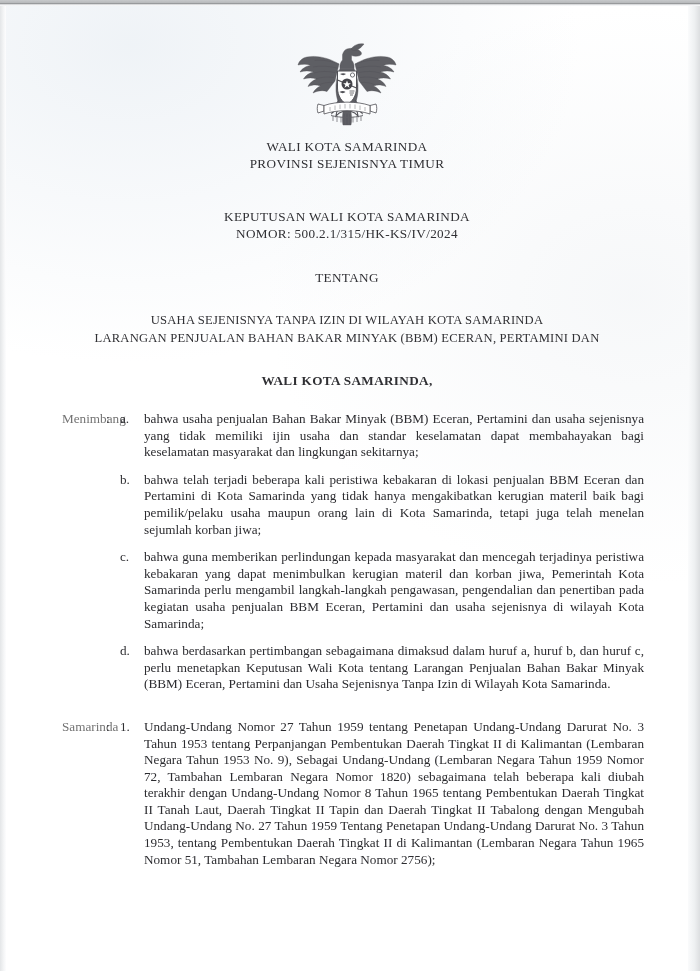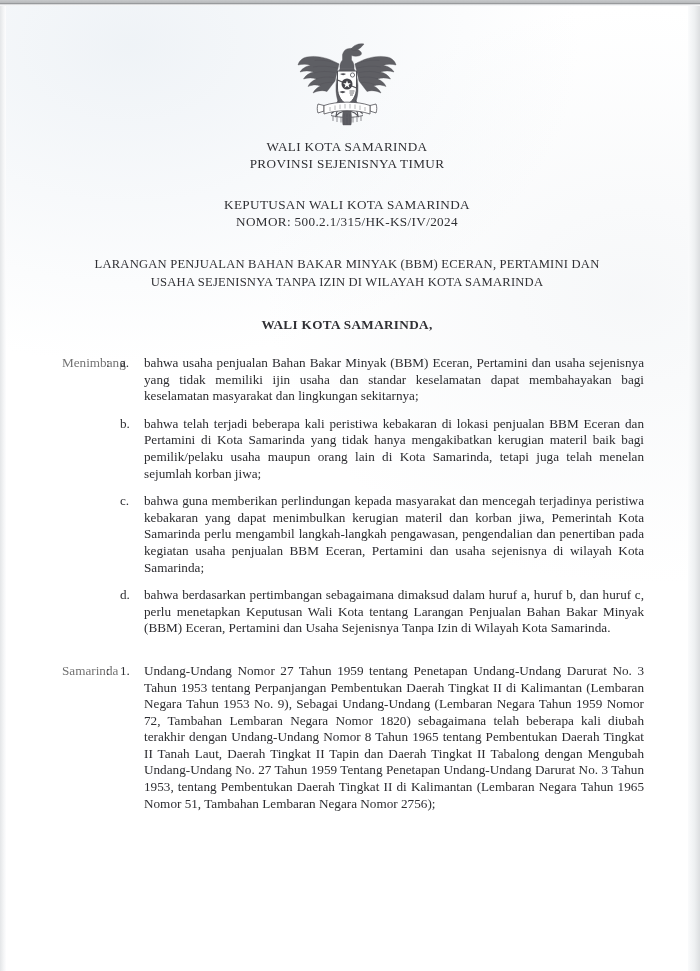--- a/index.html
+++ b/index.html
@@ -75,21 +75,21 @@
 
   
   .hdr-line {
     text-align: center;
     font-size: 13.2px;
     letter-spacing: 0.35px;
     line-height: 17px;
     color: #303034;
   }
   .hdr-block-1 { margin-top: 2px; }
-  .hdr-block-2 { margin-top: 24px; }
+  .hdr-block-2 { margin-top: 36px; }
   .hdr-block-3 { margin-top: 27px; }
   .hdr-block-4 { margin-top: 25px; }
   .hdr-block-5 { margin-top: 25px; font-weight: bold; }
 
   .title-line {
     text-align: center;
     font-size: 12.6px;
     letter-spacing: 0.2px;
     line-height: 18px;
     color: #303034;
@@ -217,24 +217,27 @@
   <div class="hdr-block-1">
     <div class="hdr-line">WALI KOTA SAMARINDA</div>
     <div class="hdr-line">PROVINSI SEJENISNYA TIMUR</div>
   </div>
 
   <div class="hdr-block-2">
     <div class="hdr-line">KEPUTUSAN WALI KOTA SAMARINDA</div>
     <div class="hdr-line">NOMOR: 500.2.1/315/HK-KS/IV/2024</div>
   </div>
 
+  <div class="hdr-block-3">
+    <div class="hdr-line">TENTANG</div>
+  </div>
 
   <div class="hdr-block-4">
+    <div class="title-line">USAHA SEJENISNYA TANPA IZIN DI WILAYAH KOTA SAMARINDA</div>
     <div class="title-line">LARANGAN PENJUALAN BAHAN BAKAR MINYAK (BBM) ECERAN, PERTAMINI DAN</div>
-    <div class="title-line">USAHA SEJENISNYA TANPA IZIN DI WILAYAH KOTA SAMARINDA</div>
   </div>
 
   <div class="hdr-block-5">
     <div class="hdr-line">WALI KOTA SAMARINDA,</div>
   </div>
 
   <div class="clause-section">
     <div class="clause-row">
       <div class="c-label">Menimbang</div>
       <div class="c-colon">:</div>

